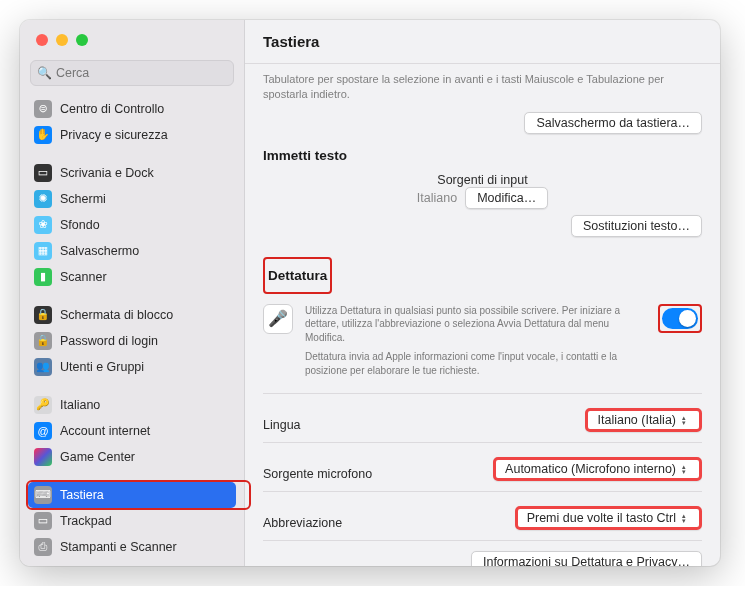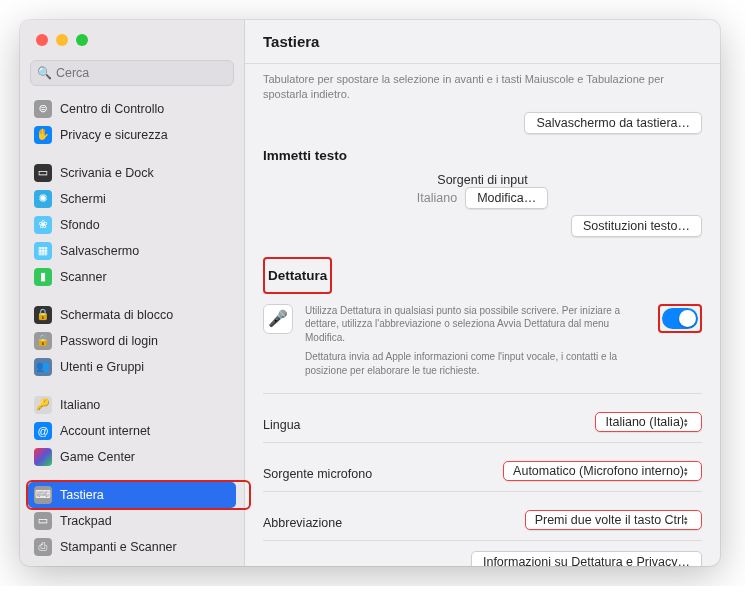--- a/index.html
+++ b/index.html
@@ -23,21 +23,21 @@
 .main-title { font-size: 15px; font-weight: 600; color: #1a1a1a; }
 .content { flex: 1; overflow-y: auto; padding: 8px 18px 18px; font-size: 12.5px; color: #2a2a2a; }
 .desc { font-size: 11px; color: #808080; line-height: 1.35; margin-bottom: 10px; }
 .btn-row { display: flex; justify-content: flex-end; margin-bottom: 14px; gap: 6px; }
 .btn { background: #fff; border: 1px solid #cfcfd1; border-radius: 5px; padding: 3px 11px; font-size: 12.5px; box-shadow: 0 0.5px 1px rgba(0,0,0,0.08); cursor: default; }
 .section-title { font-size: 13.5px; font-weight: 600; margin: 14px 0 10px; color: #1a1a1a; }
 .row { display: flex; align-items: center; justify-content: space-between; min-height: 26px; margin-bottom: 6px; flex-direction: column; }
 .row-label { color: #2a2a2a; }
 .row-value { color: #888; margin-right: 8px; }
 .row-right { display: flex; align-items: center; justify-content: space-between; }
-.popup { background: #fff; border: 1px solid #ef4444; border-radius: 5px; padding: 2px 5px 2px 9px; font-size: 12.5px; display: flex; align-items: center; box-shadow: 0 0.5px 1px rgba(0,0,0,0.08); cursor: default; }
+.popup { background: #fff; border: 3px solid #ef4444; border-radius: 5px; padding: 2px 5px 2px 9px; font-size: 12.5px; display: flex; align-items: center; gap: 6px; box-shadow: 0 0.5px 1px rgba(0,0,0,0.08); cursor: default; }
 .stepper { width: 12px; display: flex; flex-direction: column; color: #555; font-size: 7px; line-height: 5px; }
 .dict-row { display: flex; gap: 12px; align-items: flex-start; }
 .mic-box { width: 30px; height: 30px; border: 1px solid #cfcfd1; border-radius: 6px; background: #fff; display: flex; align-items: center; justify-content: center; color: #6a6a6a; font-size: 16px; flex-shrink: 0; }
 .dict-text { flex: 1; font-size: 10px; color: #7b7b7b; line-height: 1.35; }
 .dict-text p { margin-bottom: 6px; }
 .toggle { width: 36px; height: 21px; background: #0a84ff; border-radius: 11px; position: relative; flex-shrink: 0; cursor: default; }
 .toggle-knob { position: absolute; right: 2px; top: 2px; width: 17px; height: 17px; background: #fff; border-radius: 50%; box-shadow: 0 1px 2px rgba(0,0,0,0.3); }
 .sep { height: 1px; background: #dcdadd; margin: 10px 0; }
 .selrow { display: flex; align-items: flex-end; justify-content: space-between; height: 28px; }
 .hl-red { border: 2px solid #d8231e; border-radius: 4px; padding: 9px 3px; display: inline-block; }

